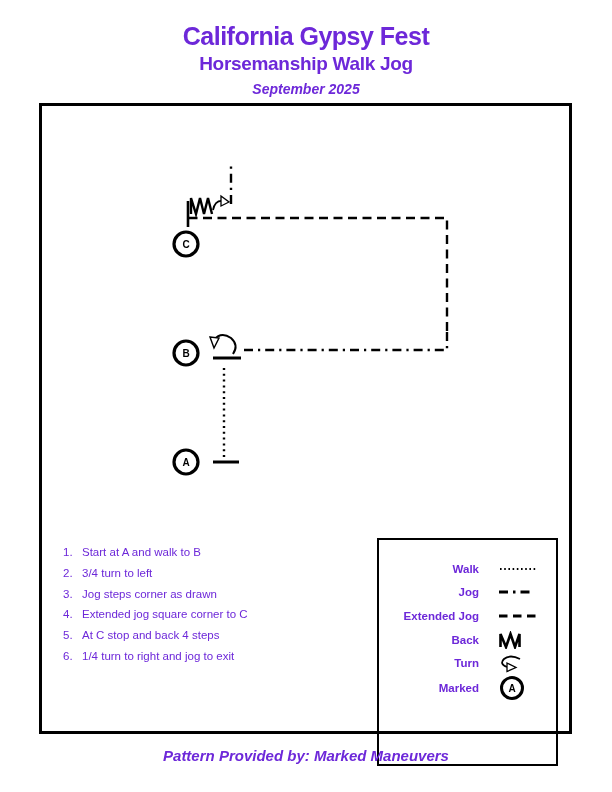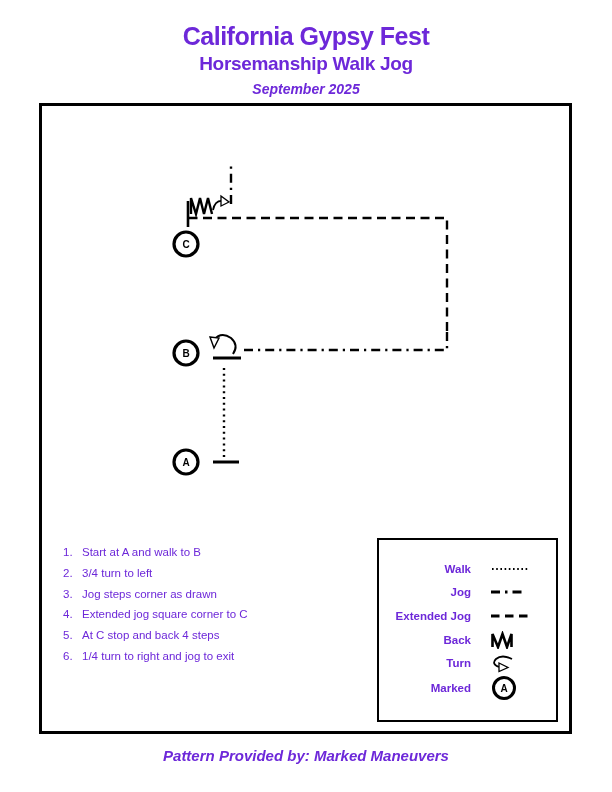--- a/index.html
+++ b/index.html
@@ -58,23 +58,24 @@
     font-size: 11.5px;
     line-height: 20.8px;
   }
   .instr-row { display: flex; }
   .instr-num { width: 13px; }
   .instr-text { padding-left: 6px; }
   
   .legend {
     position: absolute;
     left: 377px; top: 538px;
-    width: 181px; height: 184px;
+    width: 181px; height: 228px;
     border: 2.5px solid #000;
     padding-top: 17px;
+    padding-left: 8px;
   }
   .legend-row {
     display: grid;
     grid-template-columns: 92px 1fr;
     align-items: center;
     height: 23.6px;
   }
   .legend-label {
     text-align: right;
     font-size: 11.5px;

